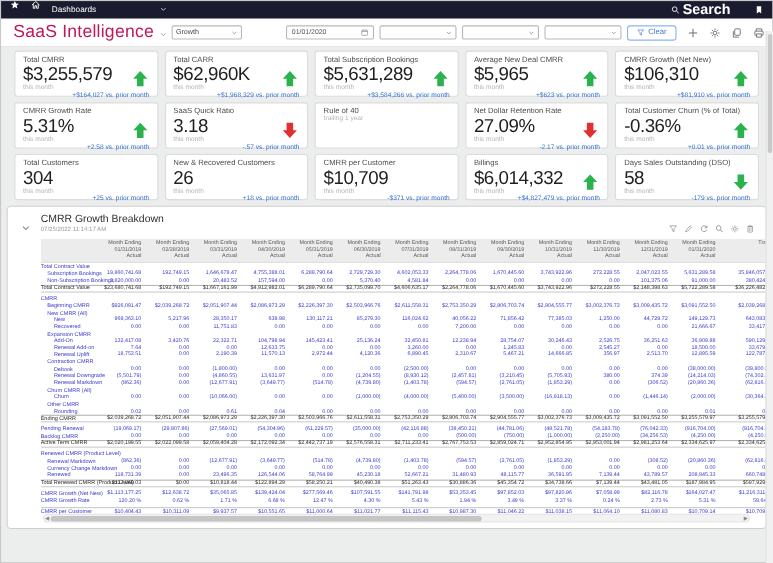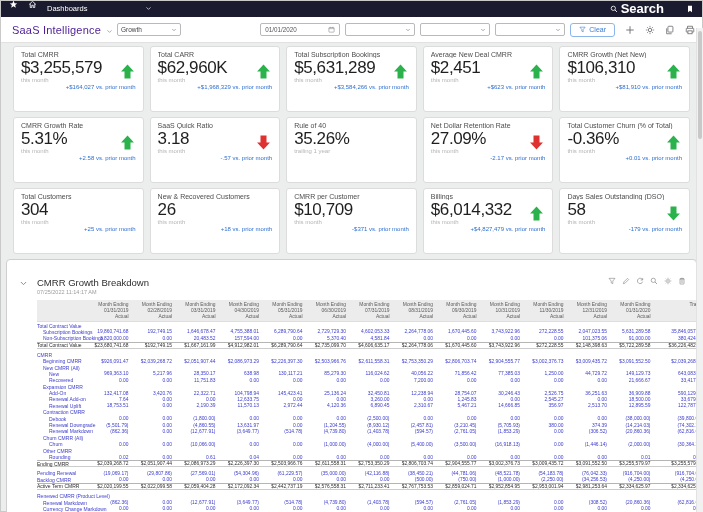--- a/index.html
+++ b/index.html
@@ -11,47 +11,47 @@
   .topbar .ic { width:9px; height:9px; display:inline-block; margin-right:10px; color:#fff; }
   .tb-dash { font-size:7.5px; color:#fff; display:flex; align-items:center; }
   .tb-dash .cv { width:7px; height:7px; margin-left:58px; color:#cfcfd8; }
   .tb-right { margin-left:auto; display:flex; align-items:center; }
   .tb-search { display:flex; align-items:center; font-size:13px; font-weight:bold; margin-right:22px; }
   .tb-search .ic { width:8px; height:8px; margin-right:3px; }
   .tb-book { width:8px; height:10px; color:#fff; }
 
   
   .hdr { height:26px; background:#fff; border-bottom:1px solid #e1e1e1; display:flex; align-items:center; padding:0 8px 0 12px; }
-  .hdr-title { font-size:11px; color:#4c1d95; letter-spacing:.2px;text-align:right; }
+  .hdr-title { font-size:16px; color:#be185d; letter-spacing:.2px;text-align:right; }
   .hdr-cv { width:7px; height:7px; color:#999; margin:3px 4px 0 5px; }
   .sel { border:1px solid #b9b9b9; border-radius:2px; background:#fff; height:13px; display:flex; align-items:center; font-size:6.5px; color:#444; padding:0 3px; position:relative; }
   .sel .cv { width:6px; height:6px; color:#888; margin-left:auto; }
   .sel-growth { width:64px; }
   .hdr-right { margin-left:auto; display:flex; align-items:center; gap:5px; }
   .datebox { width:80px; height:13px; border:1px solid #b9b9b9; border-radius:2px; display:flex; align-items:center; font-size:6.3px; color:#555; padding:0 4px; }
   .datebox .ic { width:7px; height:7px; color:#888; margin-left:auto; }
   .fsel { width:70px; }
   .btn-clear { border:1px solid #8cb6ea; color:#3a7bd5; background:#fff; border-radius:3px; height:14px; display:flex; align-items:center; font-size:7px; padding:0 8px; gap:3px; }
   .btn-clear .ic { width:7px; height:7px; }
   .hico { width:10px; height:10px; color:#6f6f6f; margin-left:5px; }
 
   
   .cards { padding:3px 13px 2px; display:grid; grid-template-columns:repeat(5,1fr); gap:5px 6px; }
-  .card { background:#fff; border:1px solid #dcdcdc; border-radius:3px; height:66px; padding:4px 7px 2px; position:relative; }
+  .card { background:#fff; border:1px solid #dcdcdc; border-radius:3px; height:42px; padding:4px 7px 2px; position:relative; }
   .card-title { font-size:7px; color:#4c4c4c; white-space:nowrap; overflow:hidden; }
   .card-value { font-size:17px; color:#1f1f1f; letter-spacing:-.4px; line-height:19px; white-space:nowrap; }
   .card-period { font-size:6px; color:#b4b4b4; }
   .card-delta { font-size:6px; color:#2e6fd0; text-align:right; margin-top:0.5px; white-space:nowrap; }
   .card-ind { position:absolute; right:8px; top:17px; width:15px; height:15px; }
   .card-ind svg { width:15px; height:15px; display:block; }
   .ind-circle { width:14px; height:14px; border-radius:50%; margin-top:1px; }
 
   
   .panel { margin:3px 6px 0; background:#fff; border:1px solid #cfcfcf; border-radius:4px; height:294px; position:relative; overflow:hidden; }
-  .panel-head { display:flex; align-items:flex-start; padding:17px 10px 2px 12px; }
+  .panel-head { display:flex; align-items:flex-end; padding:6px 10px 2px 12px; }
   .ph-cv { width:9px; height:9px; color:#8b8b8b; margin:2px 9px 0 0; }
   .ph-title { font-size:9.5px; color:#2e2e2e; }
   .ph-time { font-size:5.5px; color:#9c9c9c; margin-top:1px; }
   .ph-icons { margin-left:auto; display:flex; gap:6px; }
   .ph-icons .ic { width:8px; height:8px; color:#8e8e8e; }
 
   .tclip { position:relative; overflow:hidden; margin:3px 0 0 30px; width:666px; }
   .thead { display:flex; background:#ececec; border-bottom:1px solid #dedede; width:688px; }
   .hlabel { width:52px; flex:none; }
   .hcell { width:43.5px; flex:none; text-align:right; font-size:4.9px; line-height:5.8px; color:#5a5a5a; padding:2px 4px 2px 0; white-space:nowrap; }
@@ -227,21 +227,21 @@
       <div class="card-period">this month</div>
       <div class="card-delta">+$3,584,266 vs. prior month</div>
       <span class="card-ind">
         <svg viewBox="0 0 14 14">
           <path d="M7 .5 13 7H9.8v6.5H4.2V7H1Z" fill="#2bb24c"></path>
         </svg>
       </span>
     </div>
     <div class="card">
       <div class="card-title">Average New Deal CMRR</div>
-      <div class="card-value">$2,451</div>
+      <div class="card-value">$5,965</div>
       <div class="card-period">this month</div>
       <div class="card-delta">+$623 vs. prior month</div>
       <span class="card-ind">
         <svg viewBox="0 0 14 14">
           <path d="M7 .5 13 7H9.8v6.5H4.2V7H1Z" fill="#2bb24c"></path>
         </svg>
       </span>
     </div>
     <div class="card">
       <div class="card-title">CMRR Growth (Net New)</div>
@@ -271,21 +271,20 @@
       <div class="card-period">this month</div>
       <div class="card-delta">-.57 vs. prior month</div>
       <span class="card-ind">
         <svg viewBox="0 0 14 14">
           <path d="M7 13.5 1 7h3.2V.5h5.6V7H13Z" fill="#e03131"></path>
         </svg>
       </span>
     </div>
     <div class="card">
       <div class="card-title">Rule of 40</div>
-      <div class="card-value">35.26%</div>
       <div class="card-period">trailing 1 year</div>
       <div class="card-delta"></div>
     </div>
     <div class="card">
       <div class="card-title">Net Dollar Retention Rate</div>
       <div class="card-value">27.09%</div>
       <div class="card-period">this month</div>
       <div class="card-delta">-2.17 vs. prior month</div>
       <span class="card-ind">
         <svg viewBox="0 0 14 14">

